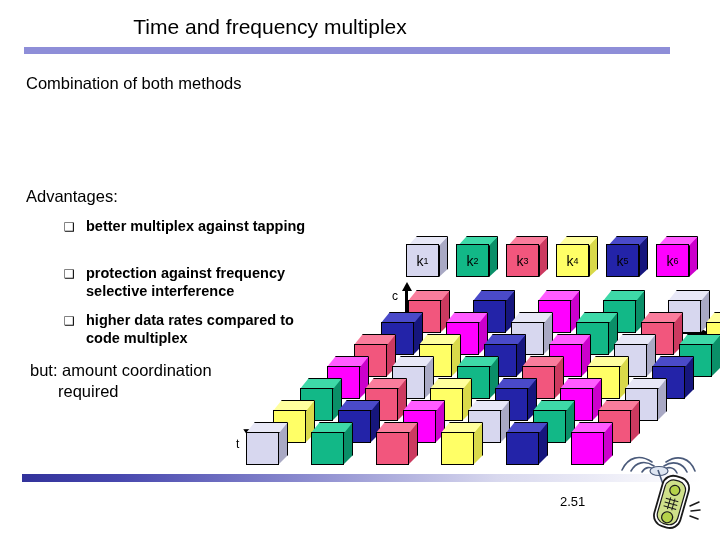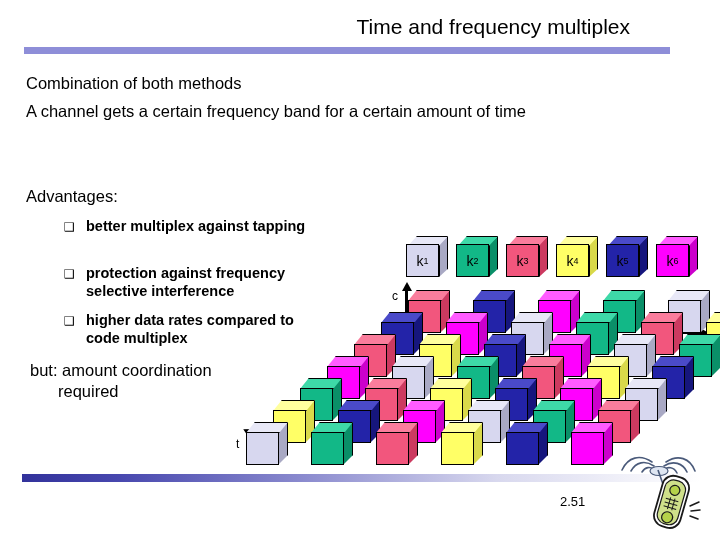--- a/index.html
+++ b/index.html
@@ -10,21 +10,21 @@
     font-family:"Liberation Sans", sans-serif;
     color:#000000;
     overflow:hidden;
     position:relative;
   }
   .slide{position:absolute;left:0;top:0;width:720px;height:540px;}
 
   
   #slide-title{
     position:absolute;left:0;top:14px;width:720px;
-    text-align:right;
+    text-align:center;
     font-size:21px;
     line-height:26px;
     letter-spacing:0px;
     color:#000;
     padding-left:-10px;
   }
   #title-inner{display:inline-block;transform:translateX(-90px);}
 
   
   #title-rule{
@@ -160,21 +160,20 @@
 <body>
 
 <div class="slide">
 
   <div id="slide-title">
     <span id="title-inner">Time and frequency multiplex</span>
   </div>
   <div id="title-rule"></div>
 
   <div class="body-line" id="line-combination">Combination of both methods</div>
-  <div class="body-line" id="line-channel">A channel gets a certain frequency band for a certain amount of time</div>
 
   <div class="body-line" id="line-advantages">Advantages:</div>
 
   <div class="bullet" id="bullet-0">
     <span class="marker">❑</span>
     <span class="btext">better multiplex against tapping</span>
   </div>
   <div class="bullet" id="bullet-1">
     <span class="marker">❑</span>
     <span class="btext">protection against frequency selective interference</span>

